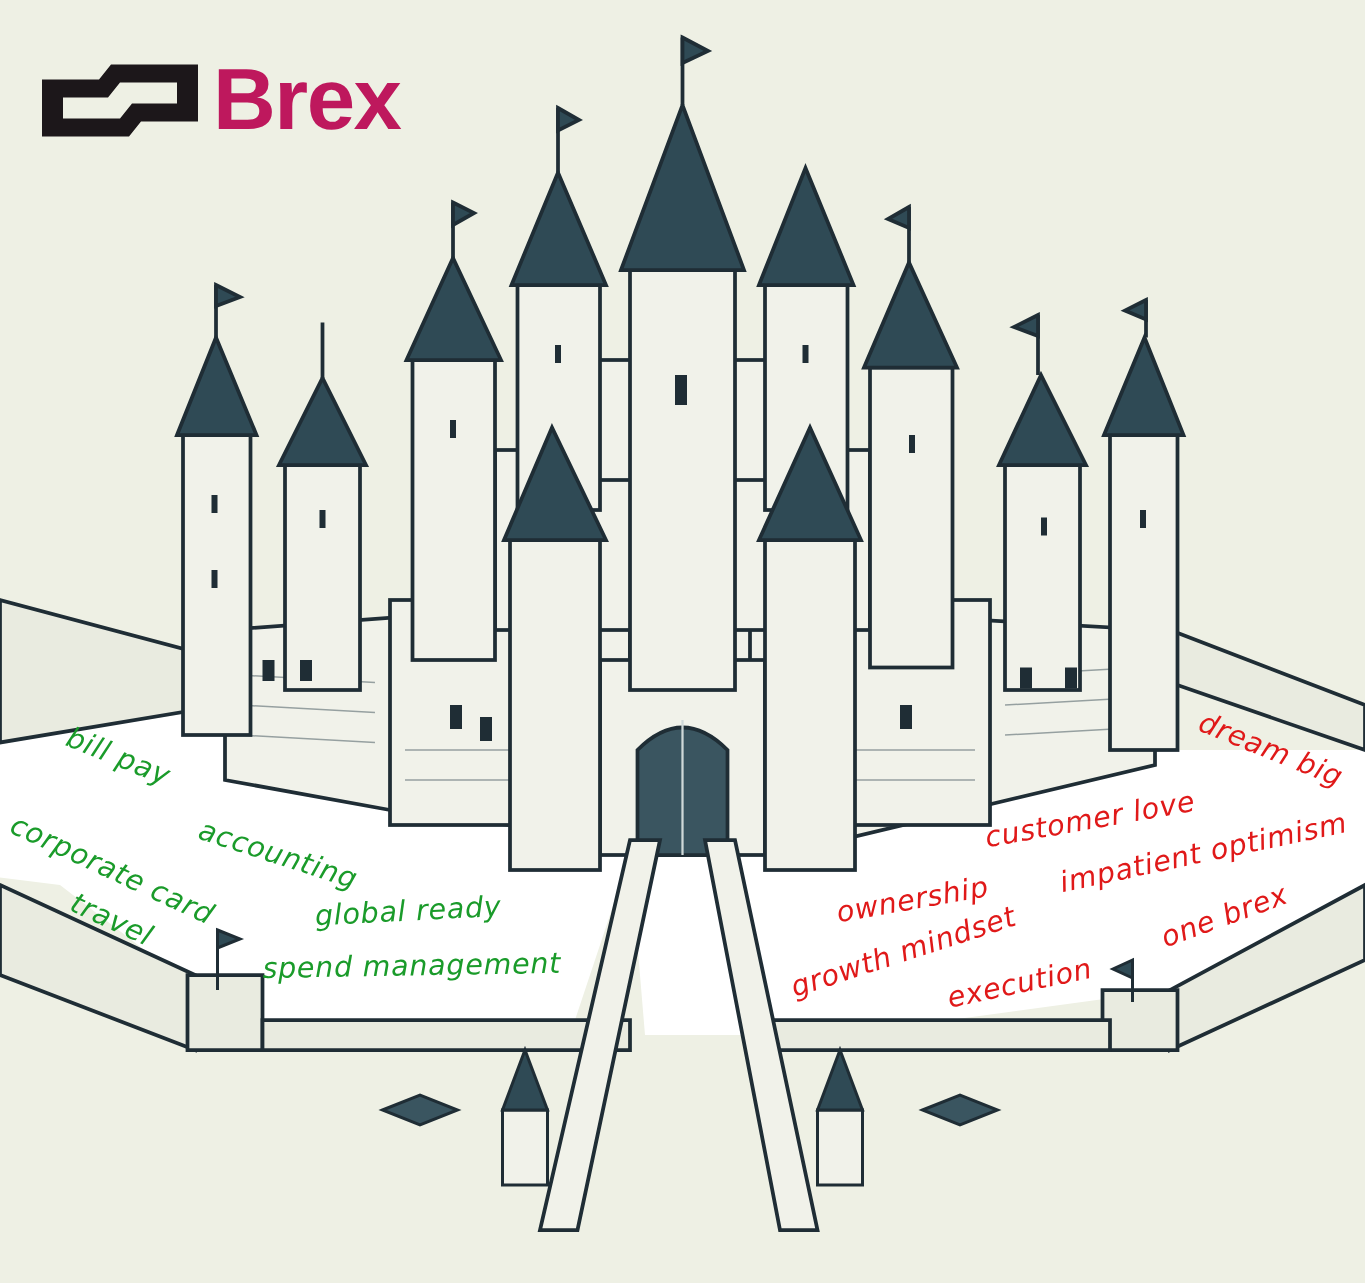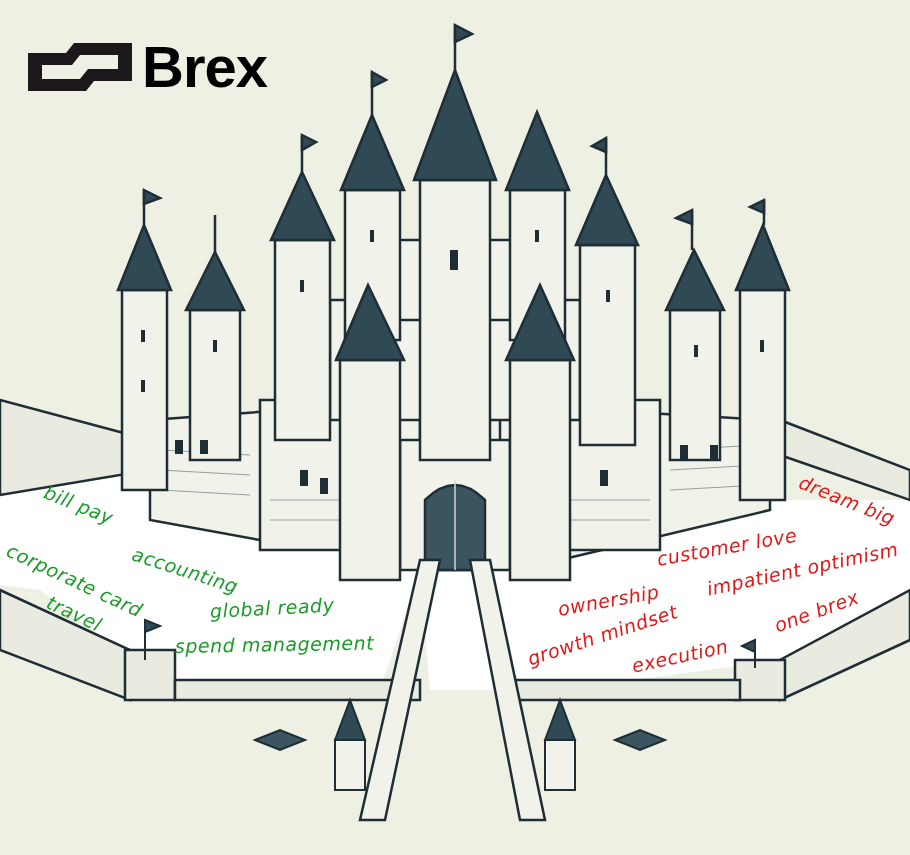--- a/index.html
+++ b/index.html
@@ -1,20 +1,20 @@
 <!DOCTYPE html>
 <html><head>
 <meta charset="utf-8">
 <style>
   html, body { margin:0; padding:0; }
   body { width:910px; height:855px; background:#eef0e4; position:relative; overflow:hidden; font-family:"DejaVu Sans", sans-serif; }
   .canvas { position:absolute; left:0; top:0; width:910px; height:855px; }
   .logo { position:absolute; left:28px; top:38px; display:flex; align-items:center; gap:10px; }
   .logo-mark { width:104px; height:52px; }
-  .logo-text { font-family:"Liberation Sans", sans-serif; font-weight:700; font-size:58px; color:#000000; letter-spacing:-1px; line-height:1; }
+  .logo-text { font-family:"Liberation Sans", sans-serif; font-weight:700; font-size:58px; color:#be185d; letter-spacing:-1px; line-height:1; }
   .label { position:absolute; font-family:"DejaVu Sans", sans-serif; font-size:19px; white-space:nowrap; transform-origin:left center; font-style:italic; letter-spacing:0.5px; }
   .green { color:#1a9b2a; }
   .red { color:#e01919; }
 </style>
 </head>
 <body>
 
 <svg class="canvas" viewBox="0 0 910 855" xmlns="http://www.w3.org/2000/svg">
 
   <polygon points="0,495 160,470 420,520 760,500 910,500 910,590 780,660 560,690 430,690 420,570 380,690 170,690 40,590 0,585" fill="#ffffff"></polygon>

